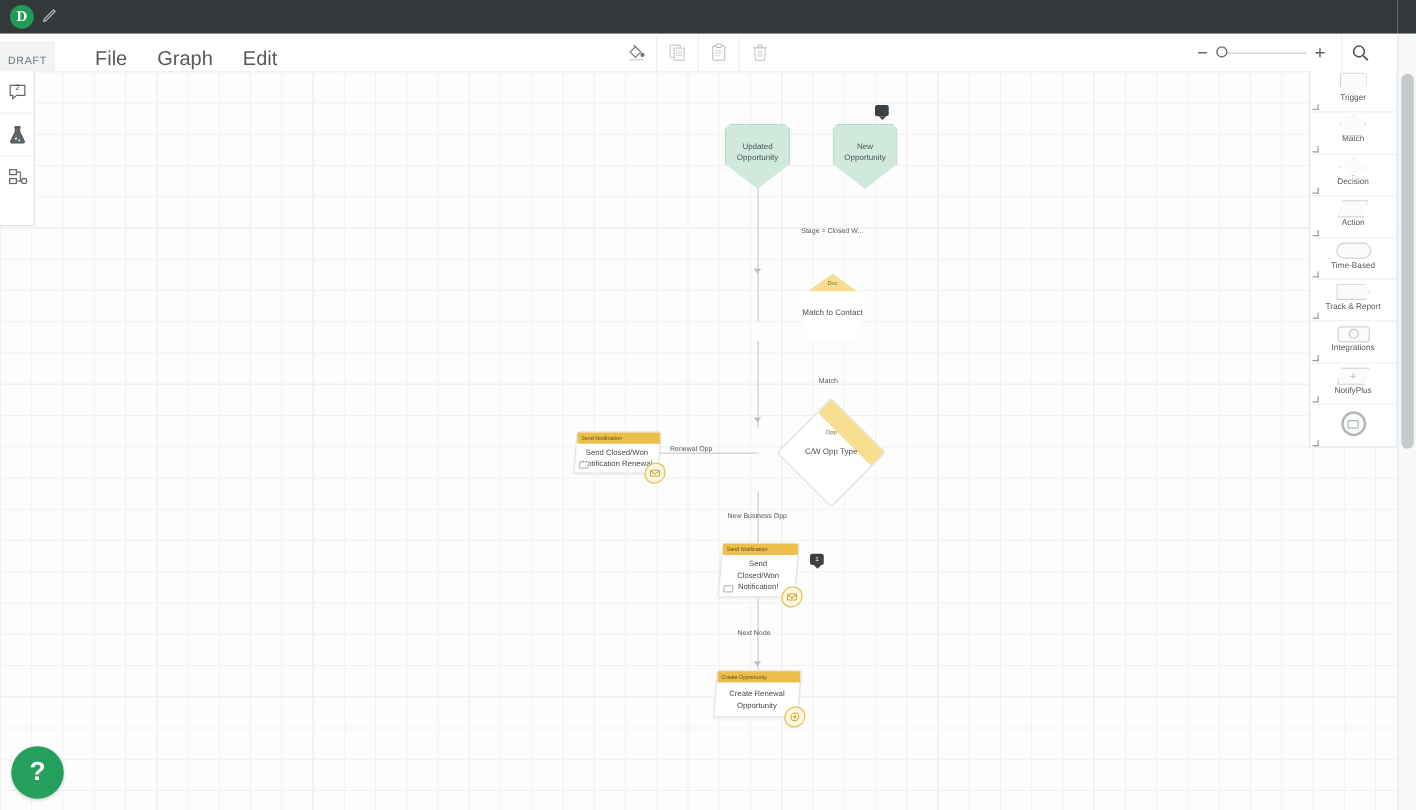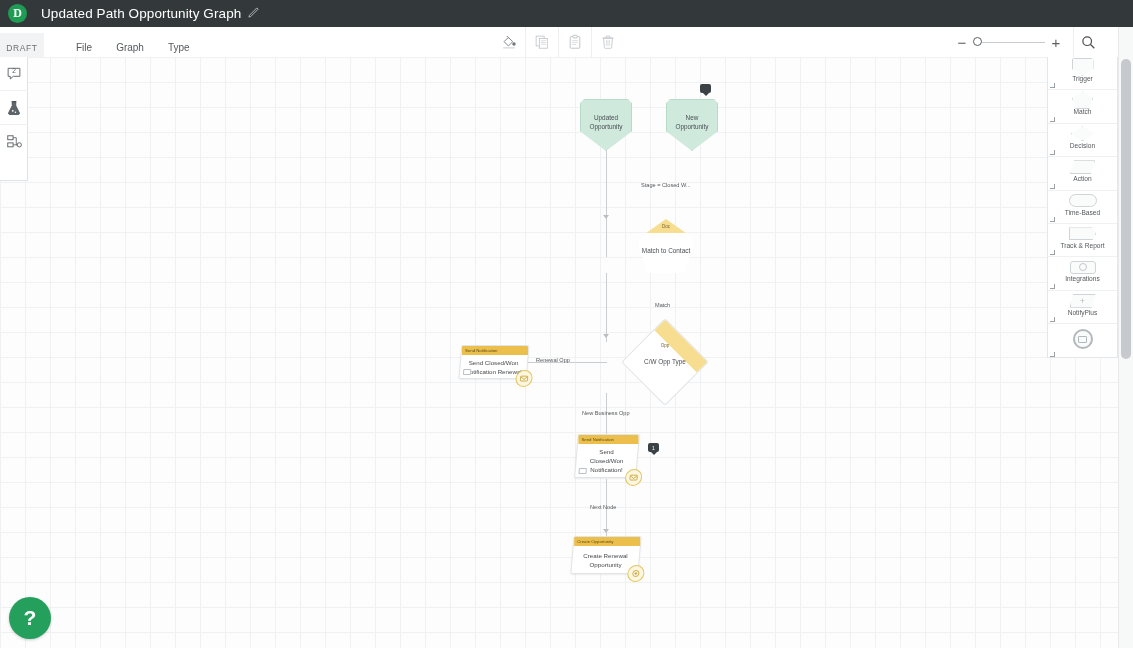--- a/index.html
+++ b/index.html
@@ -45,21 +45,21 @@
     background: #ffffff;
     border-bottom: 1px solid #e3e6e8;
     display: flex; align-items: center;
   }
   .draft-chip {
     width: 44px; height: 30px; background: #f1f3f4;
     display: flex; align-items: center; justify-content: center;
     font-size: 8.5px; color: #6d7378; letter-spacing: .6px;
   }
   .menu-item {
-    font-size: 10px; color: #55595c; padding: 0 12px;
+    font-size: 16px; color: #55595c; padding: 0 12px;
     line-height: 30px; cursor: default;
   }
   .menu-file { margin-left: 20px; }
 
   .tool-group {
     position: absolute; left: 492px; top: 0; height: 30px;
     display: flex; align-items: center;
   }
   .tool-btn {
     width: 33px; height: 30px; display: flex;
@@ -361,34 +361,33 @@
 </style>
 </head>
 <body>
 
 <div id="app">
 
   <div class="titlebar">
     <div class="logo">
       <span>D</span>
     </div>
-    <div class="doc-title">Updated Path Opportunity Graph</div>
     <span class="pencil-icon">
       <svg width="11" height="11" viewBox="0 0 12 12">
           <path d="M1 11 L3 10.4 L11 2.4 L9.6 1 L1.6 9 Z" fill="none" stroke="#b9bfc2" stroke-width="1"></path>
         </svg>
     </span>
   </div>
   <div class="scroll-top-right"></div>
 
   <div class="menubar">
     <div class="draft-chip">DRAFT</div>
     <div class="menu-item menu-file">File</div>
     <div class="menu-item">Graph</div>
-    <div class="menu-item">Type</div>
+    <div class="menu-item">Edit</div>
 
     <div class="tool-group">
       <div class="tool-btn">
         <svg width="16" height="16" viewBox="0 0 18 18">
           <path d="M3.5 8.6 L8.3 3.8 L13.2 8.6 L8.3 13.4 Z" fill="#fff" stroke="#7c8387" stroke-width="1.1"></path>
           <path d="M6.6 2.3 L9.6 5.3" stroke="#7c8387" stroke-width="1.1" fill="none"></path>
           <circle cx="14.6" cy="11.2" r="1.9" fill="#6f7579"></circle>
           <path d="M2.5 15.6 h13" stroke="#d3d7da" stroke-width="1.4"></path>
         </svg>
       </div>

